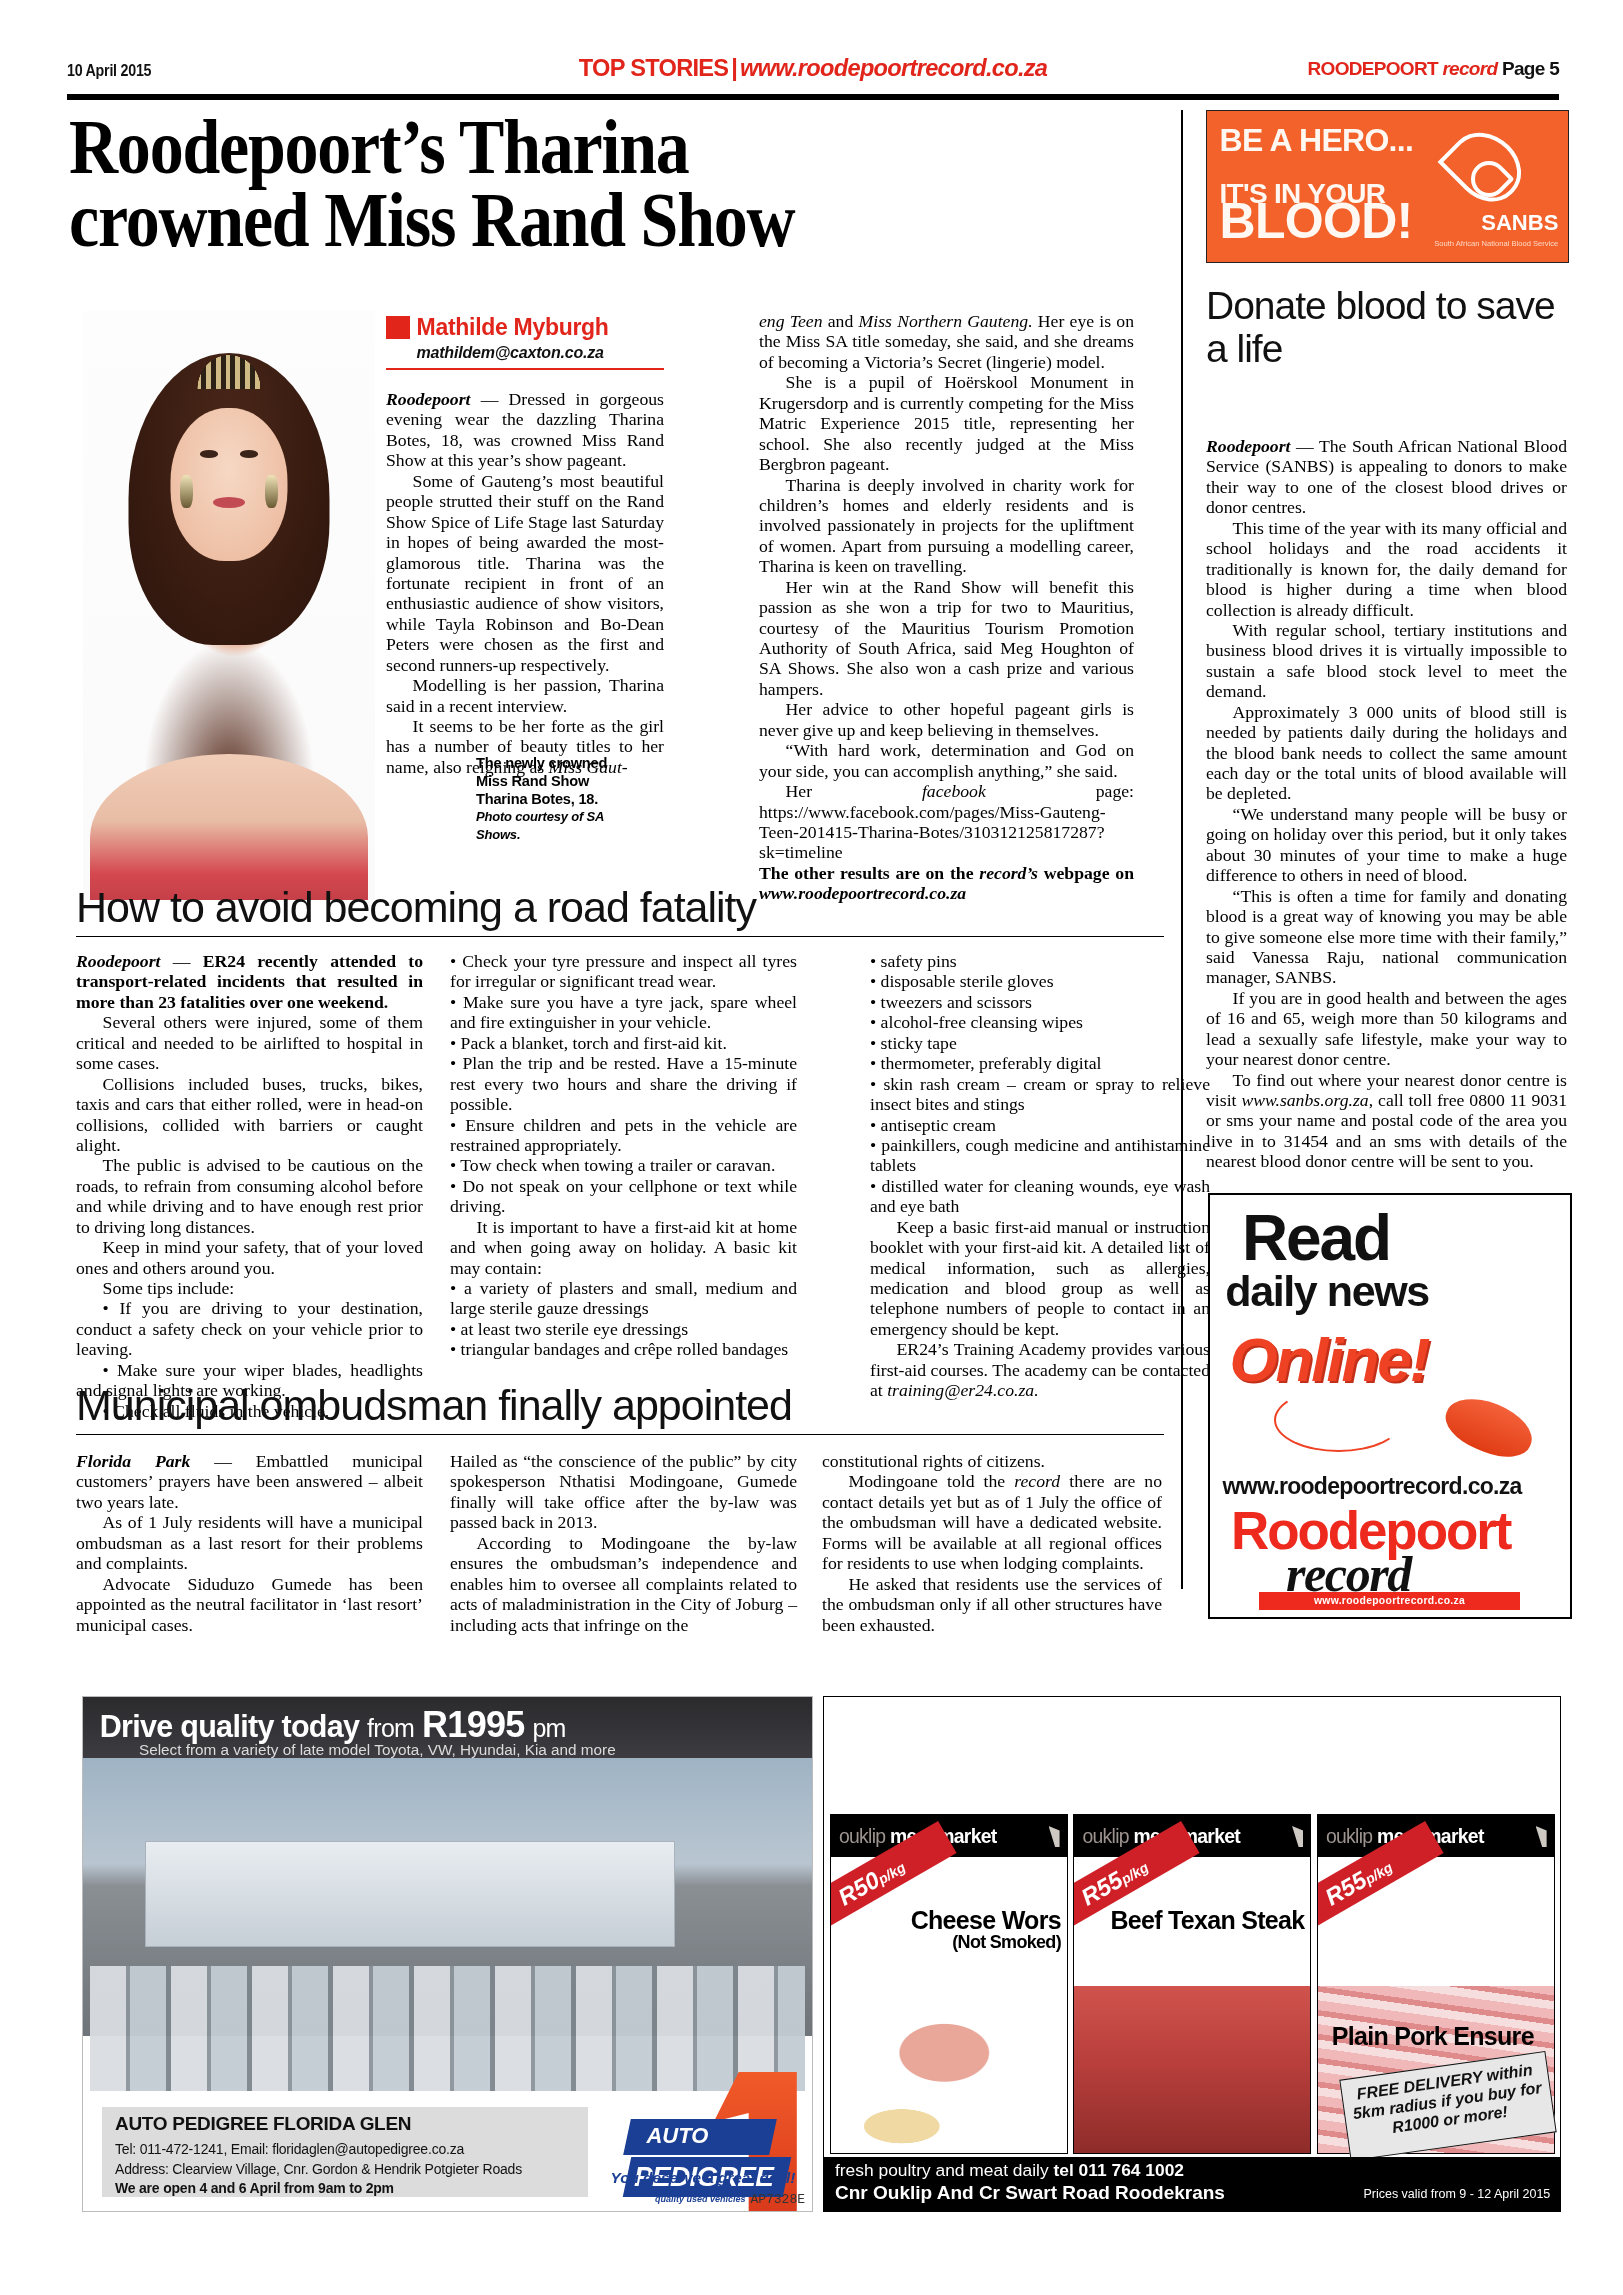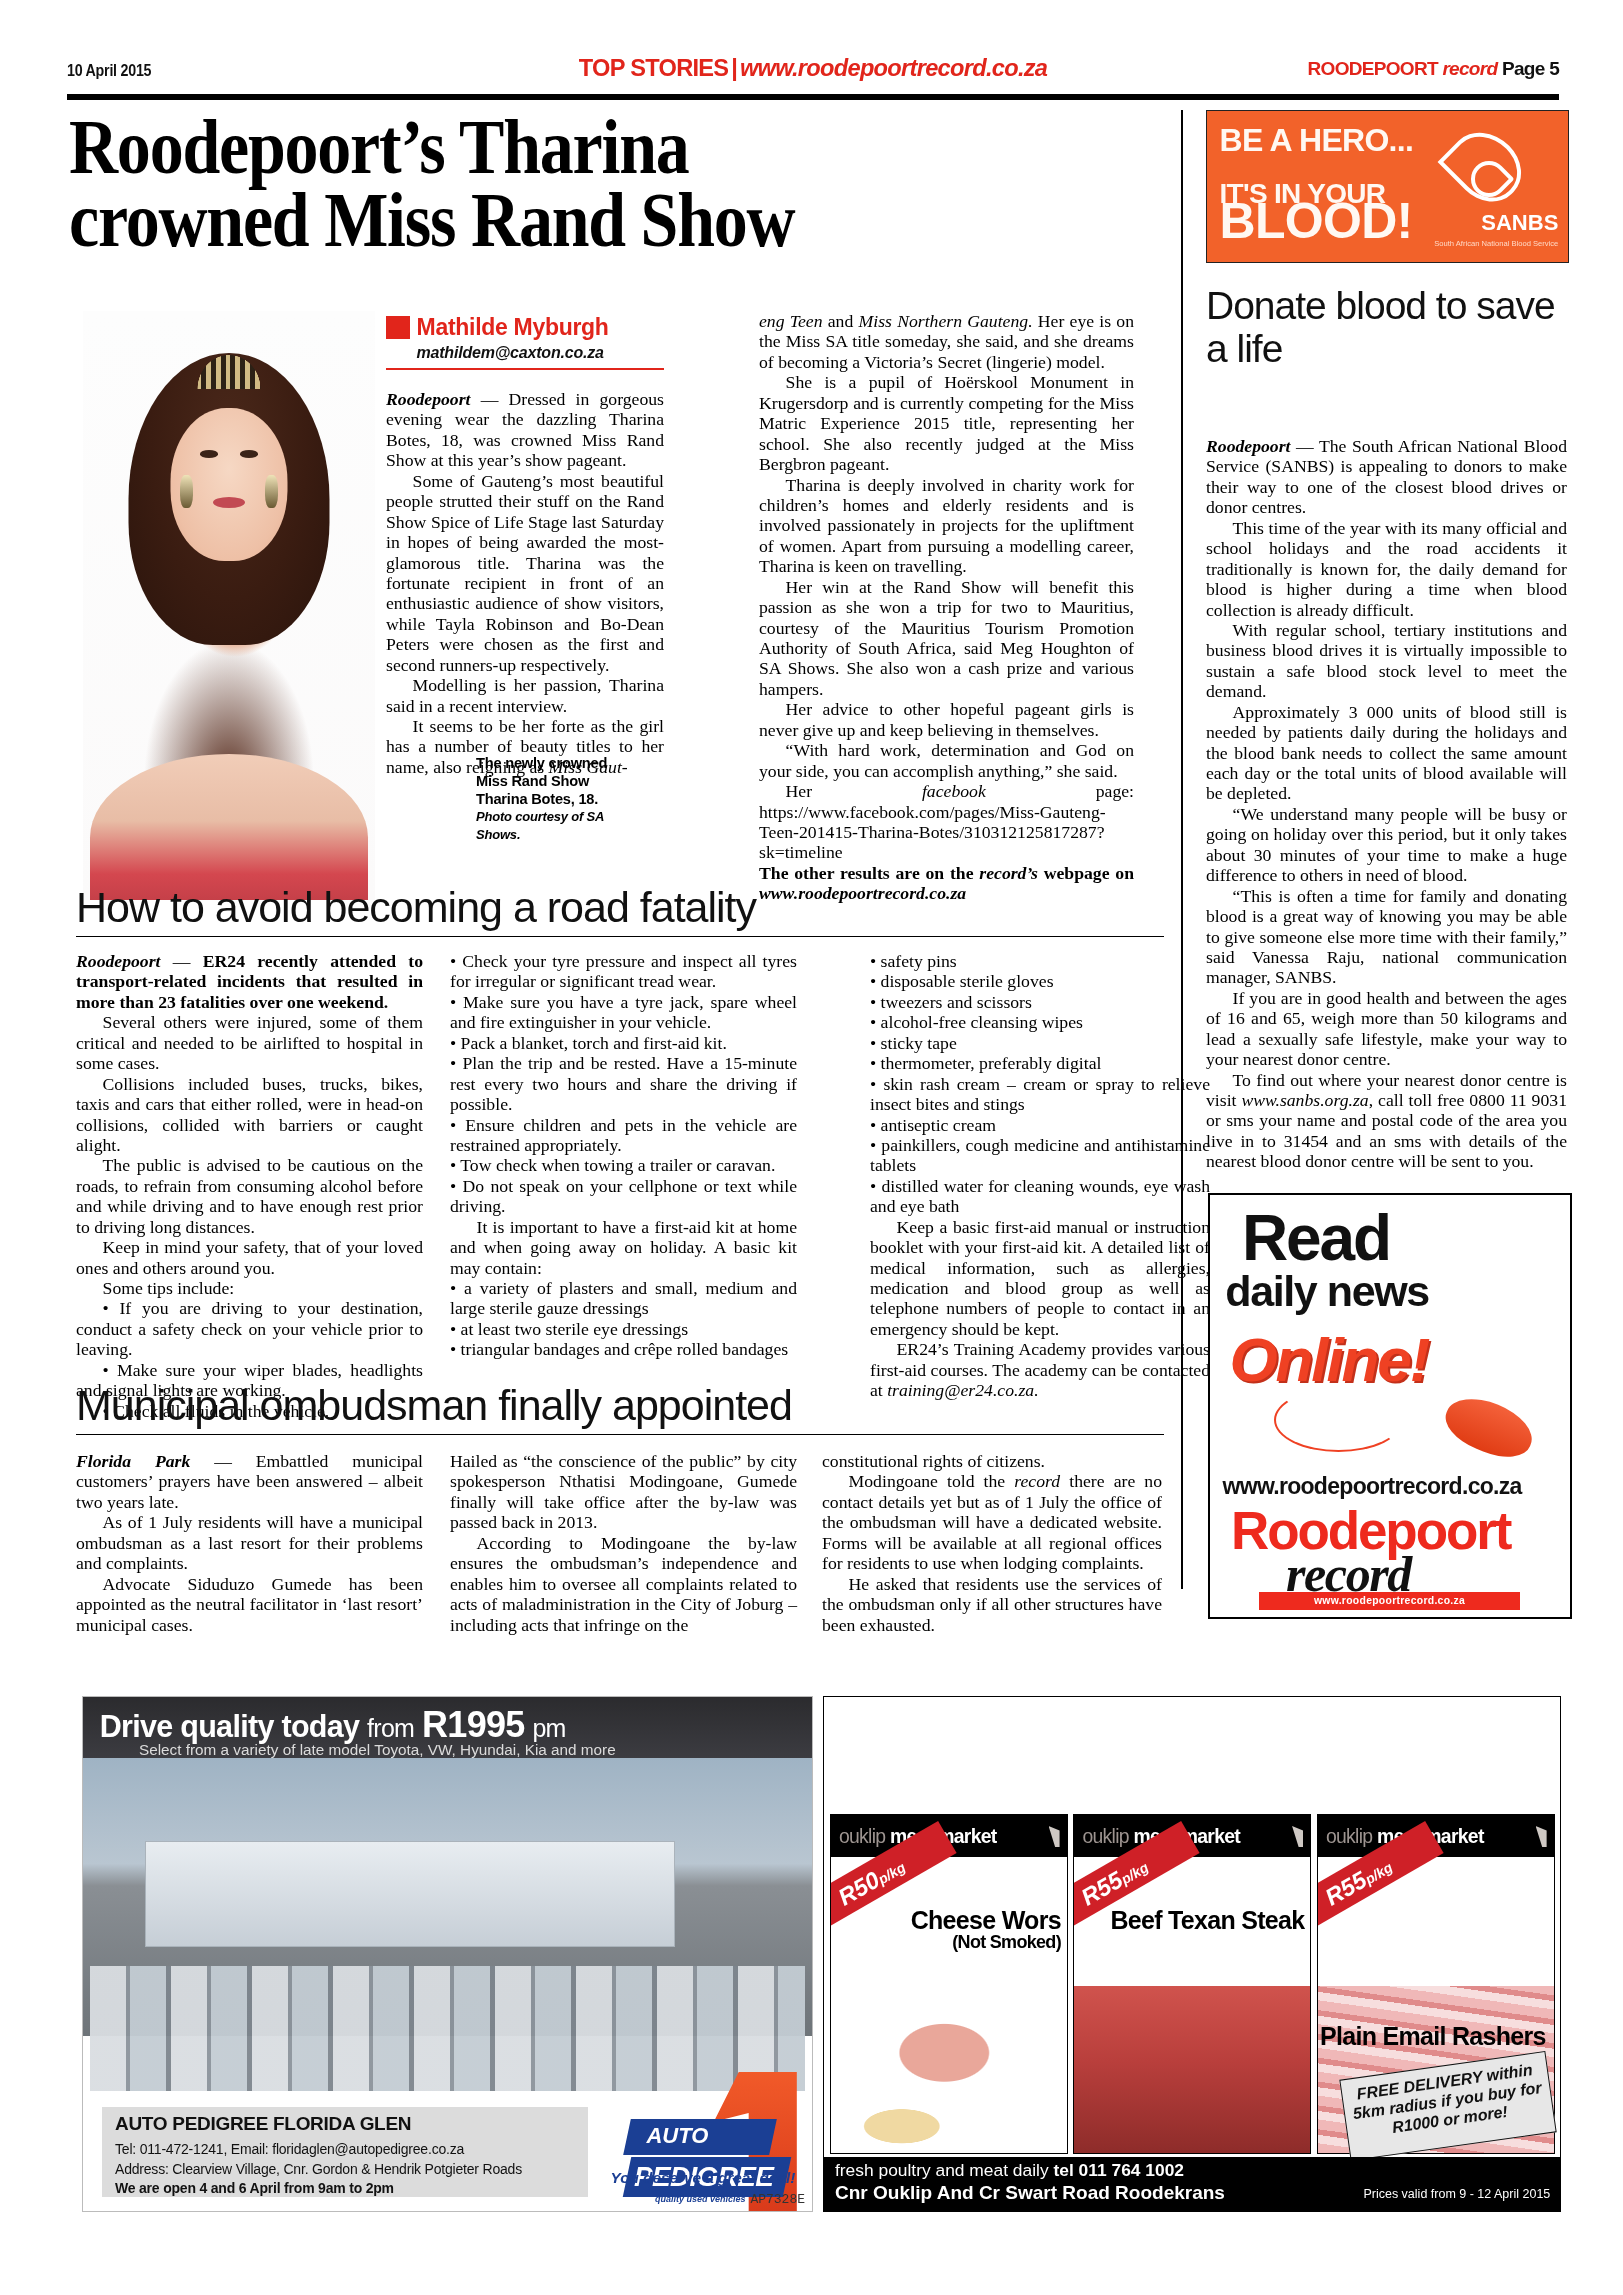--- a/index.html
+++ b/index.html
@@ -510,21 +510,21 @@
             <span class="a">ouklip</span>
             <span class="b">meat market</span>
           </div>
           <div class="cl"></div>
         </div>
         <div class="rib">
           <span><em>R55</em><small>p/kg</small></span>
         </div>
         <div class="prod"></div>
         <div class="pname" style="text-align:center;">
-          <span>Plain Email Rashers</span>
+          <span>Plain Pork Ensure</span>
         </div>
       </div>
     </div>
 
     <div class="delivery">FREE DELIVERY within 5km radius if you buy for R1000 or more!</div>
 
     <div class="footbar"></div>
     <div class="f1">
       <span>fresh poultry and meat daily</span>
       <b>tel 011 764 1002</b>

